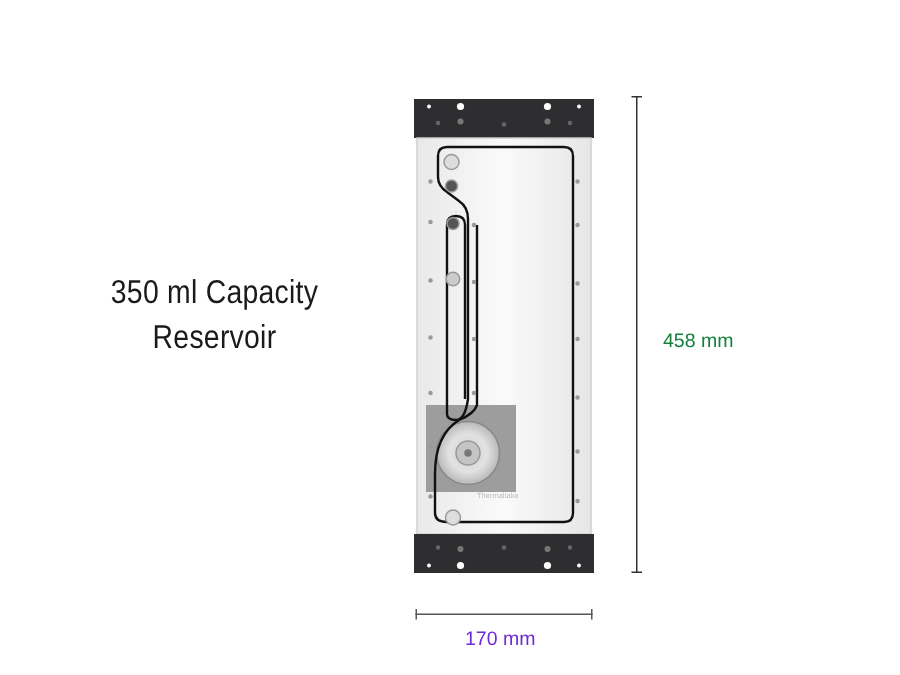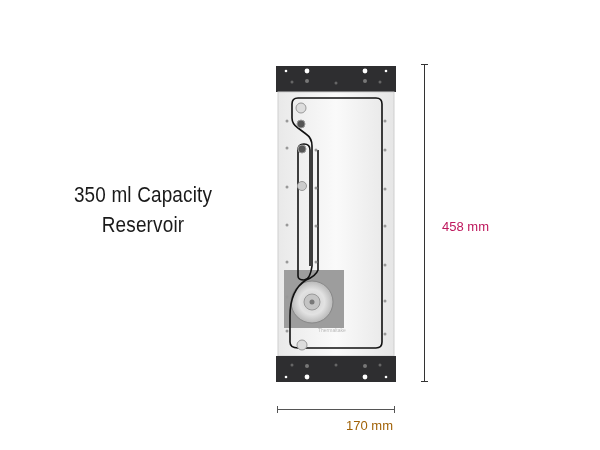--- a/index.html
+++ b/index.html
@@ -7,25 +7,25 @@
     .title {
       position:absolute; left:58px; top:180px; width:170px; text-align:center;
       font-family:"Liberation Sans", sans-serif; font-size:22px; line-height:30px; color:#1a1a1a;
       transform:scaleX(0.86); transform-origin:center; letter-spacing:0.2px;
     }
     .title span { display:block; }
     .product { position:absolute; left:276px; top:66px; width:120px; height:316px; }
     .dim-v { position:absolute; left:424px; top:64px; width:1px; height:318px; background:#333; }
     .dim-v::before, .dim-v::after { content:""; position:absolute; left:-3px; width:7px; height:1px; background:#333; }
     .dim-v::before { top:0; } .dim-v::after { bottom:0; }
-    .dim-v-label { position:absolute; left:442px; top:219px; font-size:13px; color:#be185d; }
+    .dim-v-label { position:absolute; left:442px; top:219px; font-size:13px; color:#15803d; }
     .dim-h { position:absolute; left:277px; top:409px; width:118px; height:1px; background:#555; }
     .dim-h::before, .dim-h::after { content:""; position:absolute; top:-3px; width:1px; height:7px; background:#555; }
     .dim-h::before { left:0; } .dim-h::after { right:0; }
-    .dim-h-label { position:absolute; left:310px; top:418px; font-size:13px; color:#a16207;margin-left:36px; }
+    .dim-h-label { position:absolute; left:310px; top:418px; font-size:13px; color:#6d28d9; }
   </style>
 </head>
 <body>
 
 <div class="title">
   <span>350 ml Capacity</span>
   <span>Reservoir</span>
 </div>
 
 <div class="product">

